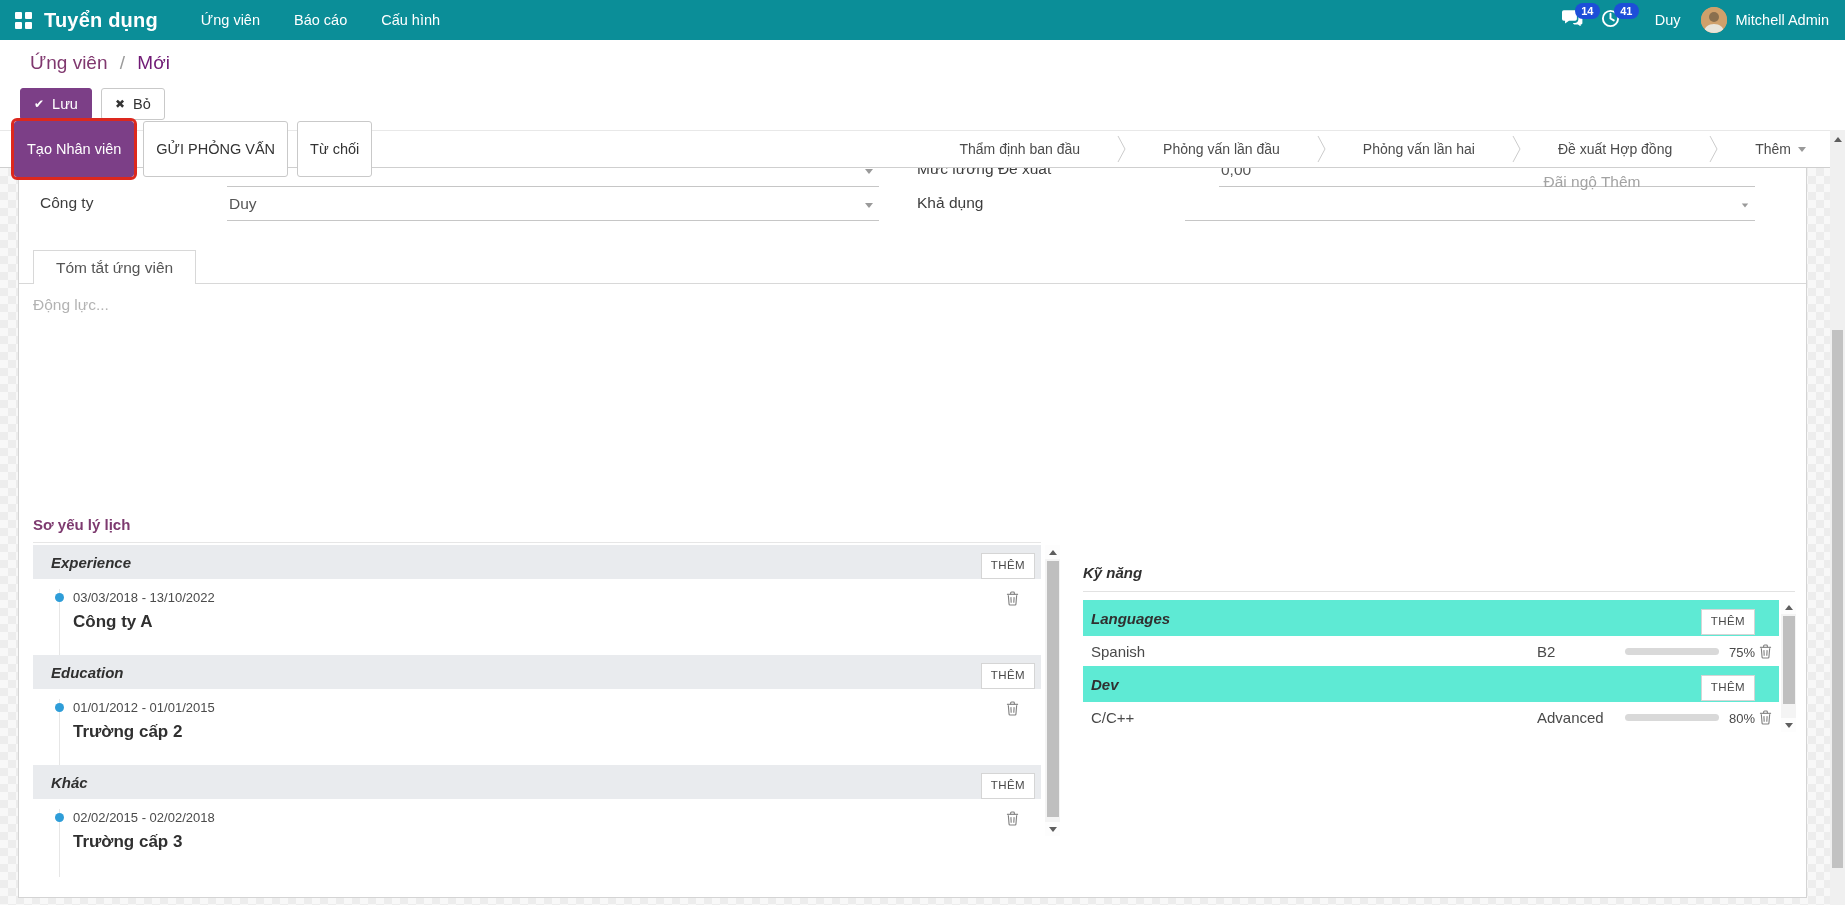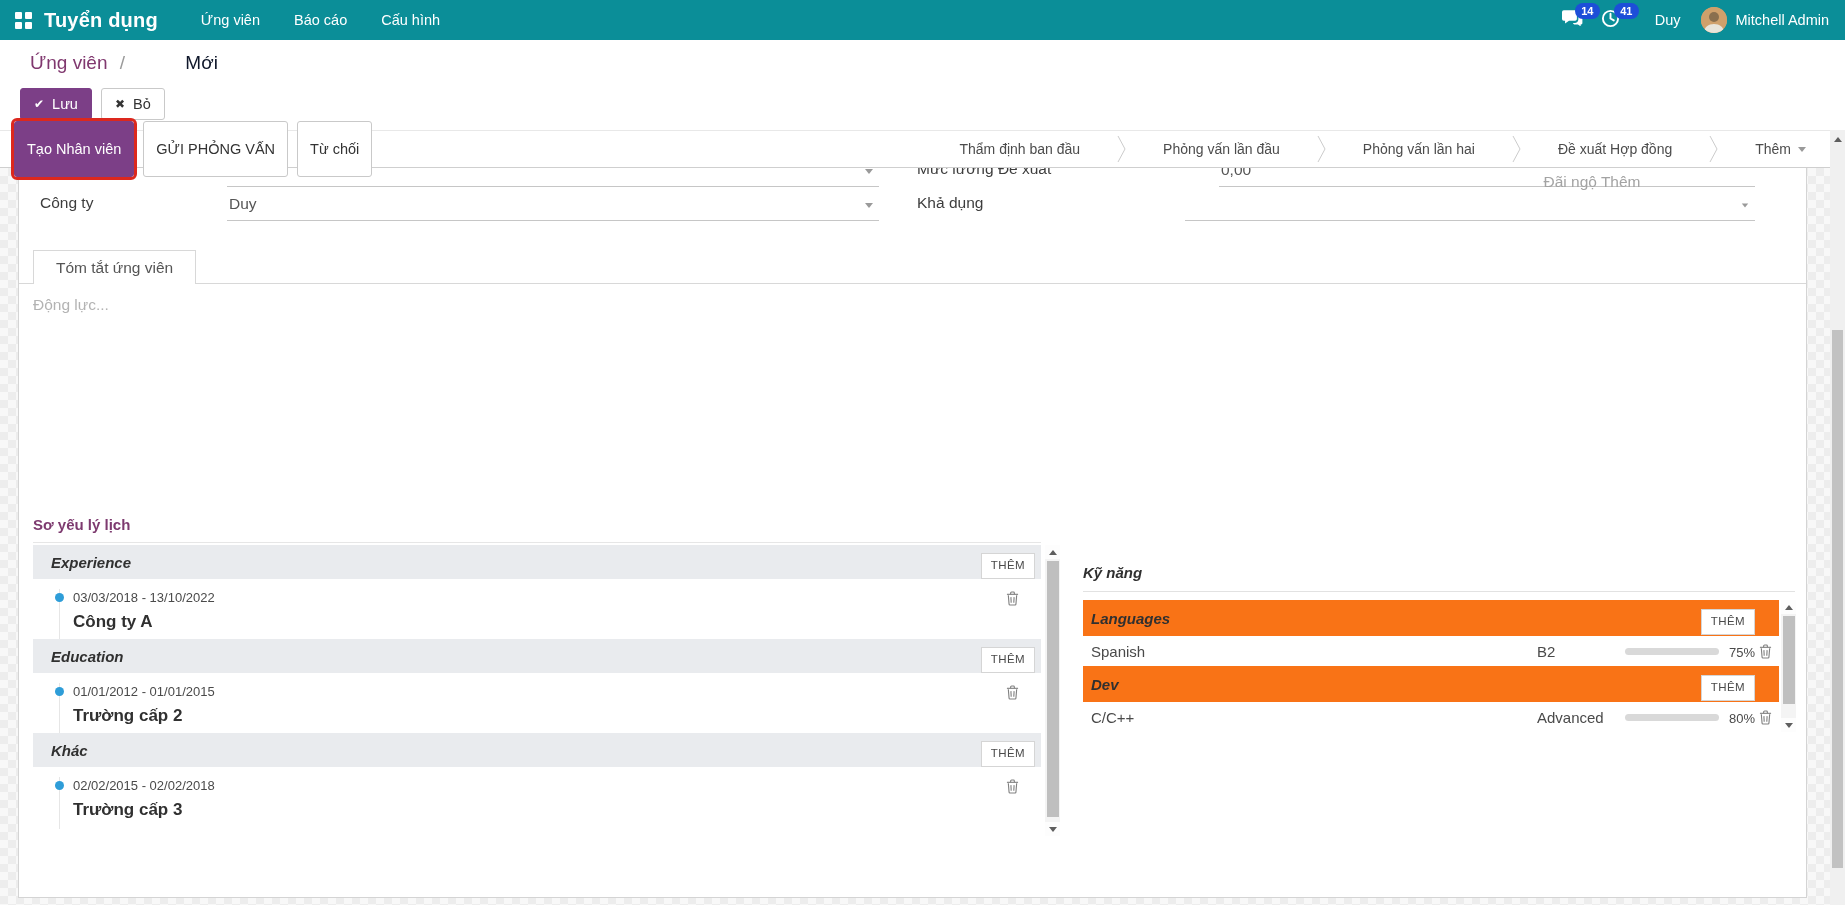--- a/index.html
+++ b/index.html
@@ -19,21 +19,21 @@
     font-weight:bold;border-radius:10px;padding:1.5px 6.5px;line-height:1.2;}
   .tb-company{font-size:14.5px;margin:0 20px 0 26px;cursor:pointer;}
   .user-menu{display:flex;align-items:center;margin-right:16px;cursor:pointer;}
   .avatar{width:26px;height:26px;border-radius:50%;overflow:hidden;background:#cfa06b;margin-right:9px;flex:none;}
   .user-name{font-size:14.5px;}
   
   .control-panel{position:absolute;top:40px;left:0;width:100%;height:128px;background:#fff;}
   .breadcrumb{position:absolute;left:30px;top:12px;font-size:19px;}
   .bc-link{color:#80386f;cursor:pointer;}
   .bc-sep{color:#9a9a9a;margin:0 7px;}
-  .bc-current{color:#0f172a;margin-left:48px;}
+  .bc-current{color:#701a75;}
   .cp-buttons{position:absolute;left:20px;top:48px;display:flex;gap:9px;}
   .btn{display:inline-flex;align-items:center;gap:8px;font-size:14.5px;padding:6px 13px;
     border:1px solid #c9c9c9;border-radius:3px;background:#fff;color:#333;cursor:pointer;line-height:1.25;}
   .btn-primary{background:#7c3f87;border-color:#7c3f87;color:#fff;}
   .glyph{font-size:12px;}
   
   .statusbar{position:absolute;top:130px;left:0;width:1830px;height:38px;background:#fff;
     border-top:1px solid #e8e8e8;border-bottom:1px solid #cfcfcf;box-sizing:border-box;
     display:flex;align-items:center;z-index:10;}
   .sb-btn{font-size:14.5px;padding:19px 12px;border:1px solid #c9c9c9;border-radius:3px;
@@ -59,38 +59,38 @@
     border:1px solid #d8d8d8;border-bottom:none;padding:8px 22px 0;font-size:15.5px;color:#555;z-index:2;cursor:pointer;}
   .motivation{position:absolute;left:14px;top:166px;width:1500px;height:200px;font-size:15.5px;color:#b3b3b3;cursor:text;}
   
   .res-title{position:absolute;left:14px;top:386px;width:1008px;border-bottom:1px solid #e6e6e6;
     padding-bottom:9px;font-size:15px;font-weight:bold;color:#7d3a6f;}
   .res-list{position:absolute;left:14px;top:415px;width:1008px;}
   .strip{position:relative;height:34px;background:#e9ebee;display:flex;align-items:center;}
   .strip .sname{font-style:italic;font-weight:bold;font-size:15px;color:#303030;margin-left:18px;}
   .add-btn{position:absolute;right:6px;top:8px;background:#fff;border:1px solid #d5d5d5;color:#4a4a4a;
     font-size:11.5px;padding:6px 9px;letter-spacing:.4px;cursor:pointer;line-height:1;z-index:2;}
-  .entry{position:relative;height:60px;cursor:pointer;}
+  .entry{position:relative;height:76px;cursor:pointer;}
   .tline{position:absolute;left:26px;top:10px;bottom:-2px;width:1px;background:#e6e6e6;}
   .dot{position:absolute;left:22px;top:14px;width:9px;height:9px;border-radius:50%;background:#2e9dd8;}
   .e-dates{position:absolute;left:40px;top:11px;font-size:13px;color:#4a4a4a;}
   .e-title{position:absolute;left:40px;top:33px;font-size:17px;font-weight:bold;color:#303030;}
   .e-del{position:absolute;right:22px;top:12px;cursor:pointer;}
   
   .vscroll{position:absolute;background:#f4f4f4;width:15px;}
   .vscroll .up,.vscroll .down{position:absolute;left:0;width:15px;height:14px;background:#fdfdfd;cursor:pointer;}
   .vscroll .up{top:0;} .vscroll .down{bottom:0;}
   .tri-up{position:absolute;left:3.5px;top:5px;width:0;height:0;border-left:4px solid transparent;border-right:4px solid transparent;border-bottom:5px solid #5e5e5e;}
   .tri-down{position:absolute;left:3.5px;top:5px;width:0;height:0;border-left:4px solid transparent;border-right:4px solid transparent;border-top:5px solid #5e5e5e;}
   .thumb{position:absolute;left:1.5px;width:12px;background:#bfbfbf;cursor:grab;}
   
   .skills-title{position:absolute;left:1064px;top:434px;width:712px;border-bottom:1px solid #e2e2e2;
     padding-bottom:10px;font-style:italic;font-weight:bold;font-size:15px;color:#303030;box-sizing:border-box;}
   .skills-list{position:absolute;left:1064px;top:470px;width:714px;}
-  .sk-strip{position:relative;height:36px;width:696px;background:#f97316;display:flex;align-items:center;box-sizing:border-box;}
+  .sk-strip{position:relative;height:36px;width:696px;background:#5eead4;display:flex;align-items:center;box-sizing:border-box;}
   .sk-strip .sname{font-style:italic;font-weight:bold;font-size:15px;color:#303030;margin-left:8px;}
   .sk-strip .add-btn{right:24px;top:9px;}
   .sk-row{position:relative;height:30px;width:696px;cursor:pointer;}
   .sk-name{position:absolute;left:8px;top:7px;font-size:15px;color:#4a4a4a;}
   .sk-level{position:absolute;left:454px;top:7px;font-size:15px;color:#4a4a4a;}
   .sk-bar{position:absolute;left:542px;top:12px;width:94px;height:7px;background:#d9d9d9;border-radius:4px;overflow:hidden;}
   .sk-fill{height:100%;background:#722f62;border-radius:4px;}
   .sk-pct{position:absolute;left:646px;top:9px;font-size:13px;color:#4a4a4a;}
   .sk-del{position:absolute;left:676px;top:8px;cursor:pointer;}
   

